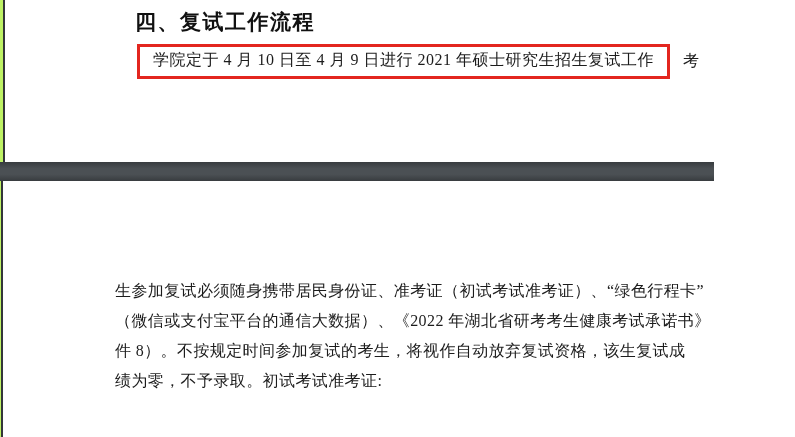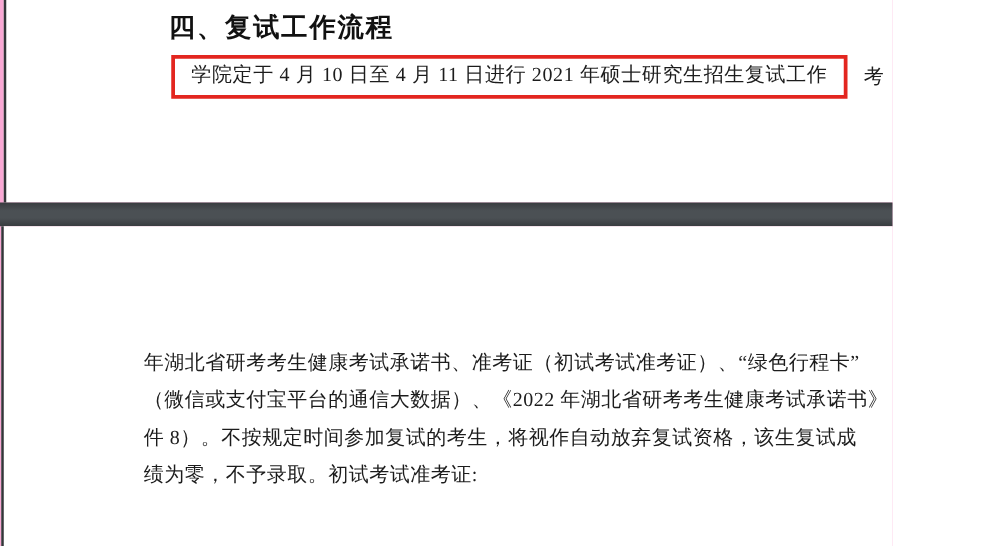--- a/index.html
+++ b/index.html
@@ -8,21 +8,21 @@
     --separator-gray-dark: #383c3f;
     --page-border: #333639;
     --text-color: #1c1c1c;
   }
   * { margin: 0; padding: 0; box-sizing: border-box; }
   html, body { background: #ffffff; }
   .canvas {
     position: relative;
     width: 714px;
     height: 437px;
-    background: #f9a8d4;
+    background: #bef264;
     overflow: hidden;
     font-family: "Liberation Serif", "DejaVu Serif", serif;
     color: var(--text-color);
   }
   
   .page-upper {
     position: absolute;
     left: 3px; top: 0;
     width: 787px; height: 162px;
     background: #ffffff;
@@ -96,29 +96,29 @@
 </style>
 </head>
 <body>
 
 <div class="canvas">
 
   <div class="page-upper">
     <div class="heading">四、复试工作流程</div>
 
     <div class="highlight-row">
-      <span class="red-box">学院定于 4 月 10 日至 4 月 11 日进行 2021 年硕士研究生招生复试工作</span>
+      <span class="red-box">学院定于 4 月 10 日至 4 月 9 日进行 2021 年硕士研究生招生复试工作</span>
       <span class="after-char">考</span>
     </div>
   </div>
 
   <div class="page-break"></div>
 
   <div class="page-lower">
     <div class="paragraph">
-      <div class="line">年湖北省研考考生健康考试承诺书、准考证（初试考试准考证）、“绿色行程卡”</div>
+      <div class="line">生参加复试必须随身携带居民身份证、准考证（初试考试准考证）、“绿色行程卡”</div>
       <div class="line">（微信或支付宝平台的通信大数据）、《2022 年湖北省研考考生健康考试承诺书》</div>
       <div class="line">件 8）。不按规定时间参加复试的考生，将视作自动放弃复试资格，该生复试成</div>
       <div class="line">绩为零，不予录取。初试考试准考证:</div>
     </div>
   </div>
 
 </div>
 
 </body></html>

